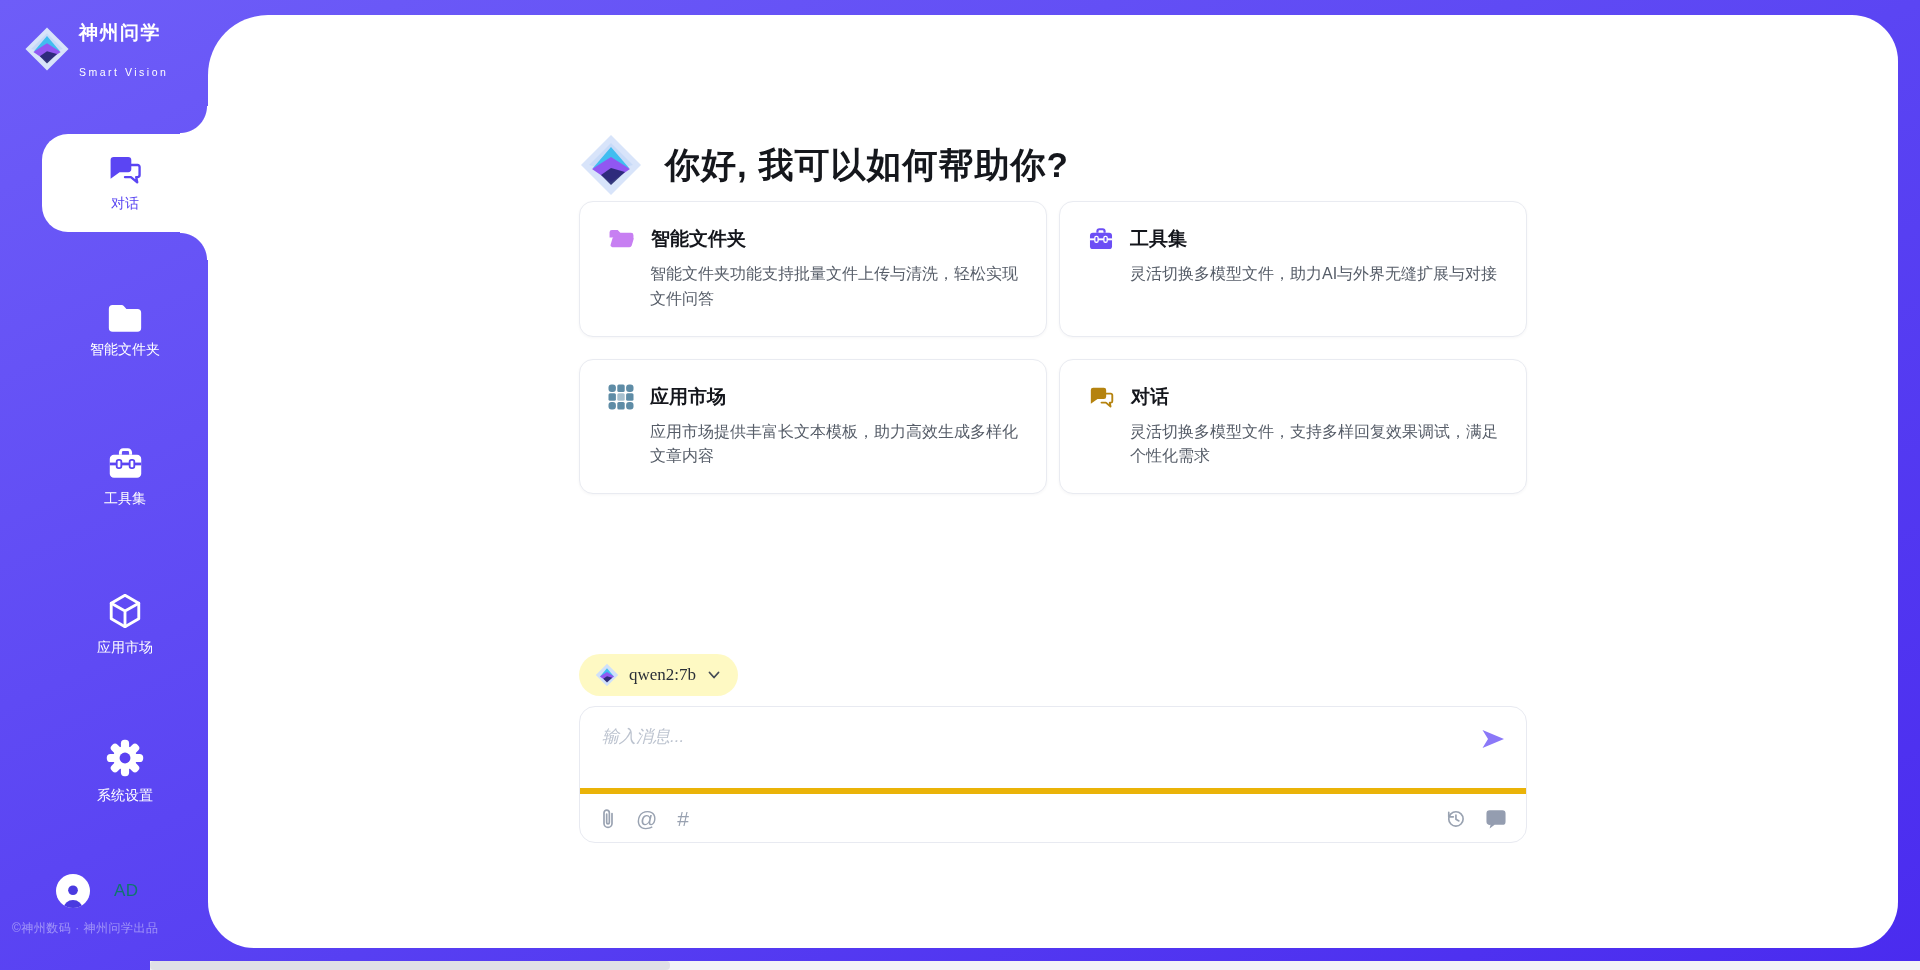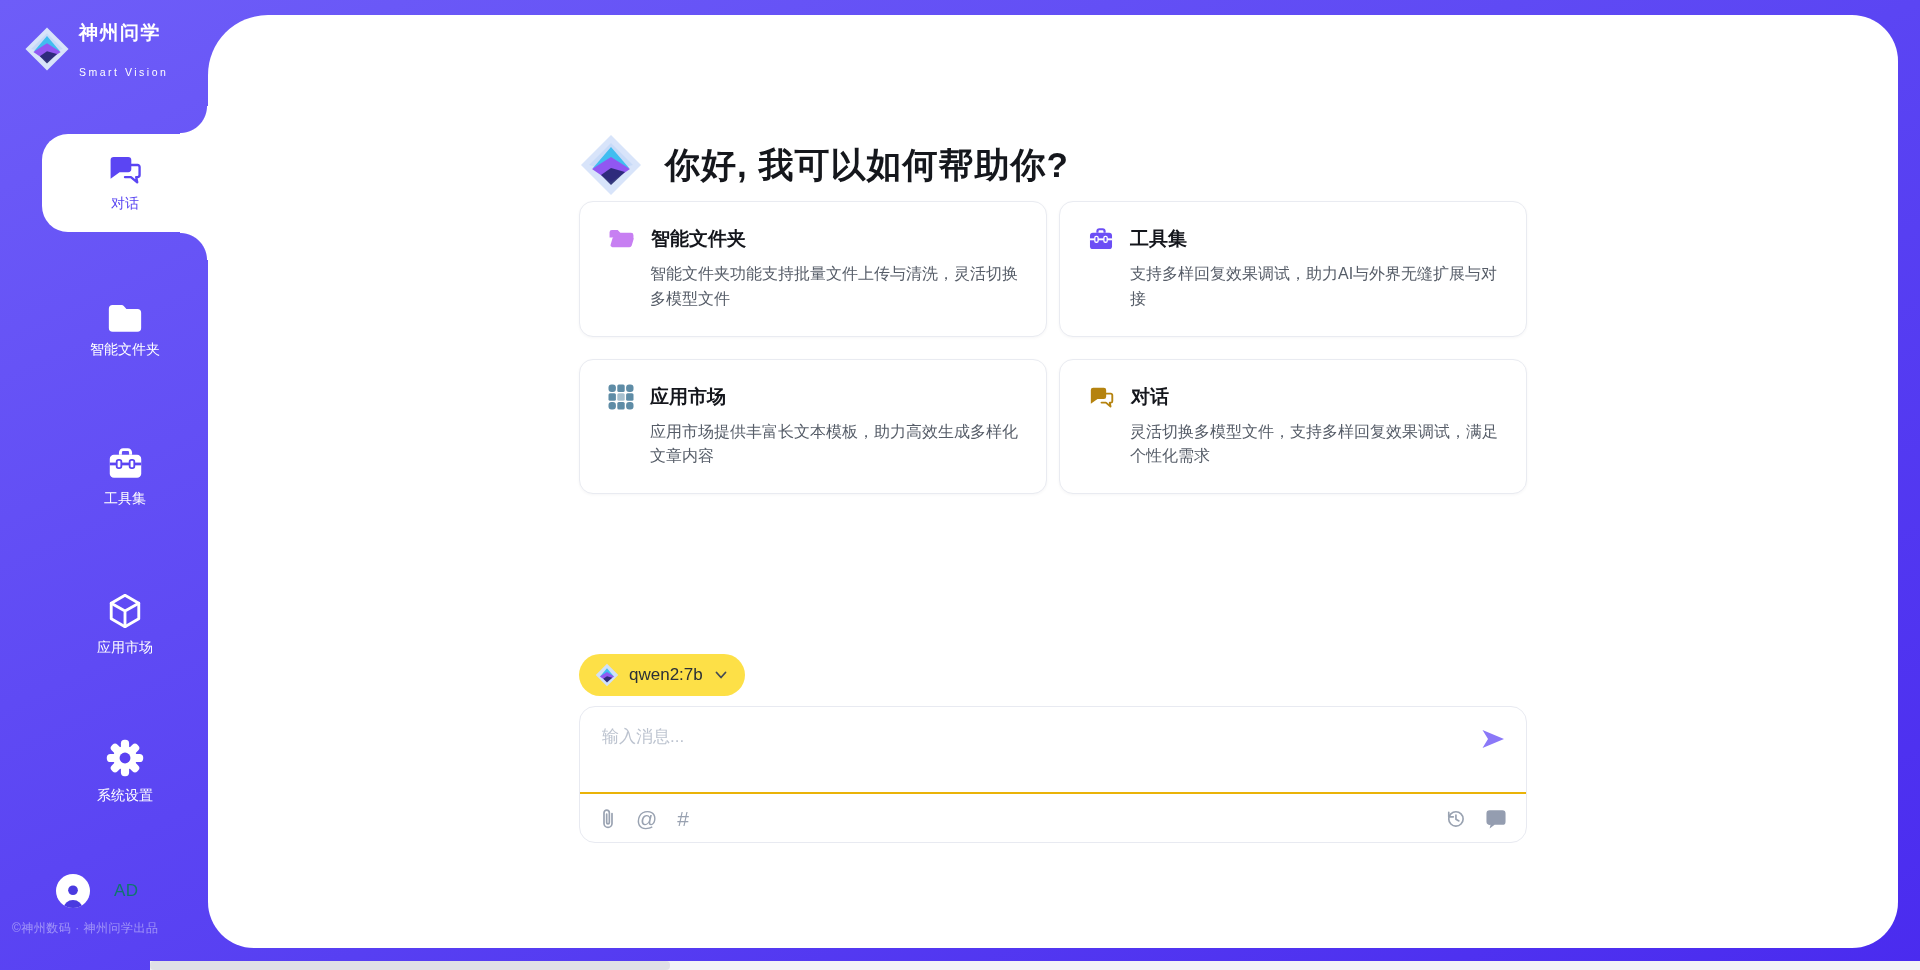--- a/index.html
+++ b/index.html
@@ -55,31 +55,31 @@
     min-height:130px; background:#fff; border:1px solid #e9ebf1; border-radius:14px;
     padding:24px 28px; cursor:pointer; box-shadow:0 1px 3px rgba(30,30,60,.04);
   }
   .card-head { display:flex; align-items:center; gap:16px; }
   .card-title { font-size:19px; font-weight:700; color:#14161c; }
   .card-desc { margin:10px 0 0 42px; font-size:16px; color:#565d68; line-height:1.55; }
 
   
   .model-row { margin-top:160px; }
   .model-pill {
-    display:inline-flex; align-items:center; gap:10px; background:#fde047;
-    border-radius:22px; padding:9px 16px; cursor:pointer;
+    display:inline-flex; align-items:center; gap:10px; background:#fef9c3;
+    border-radius:22px; padding:9px 16px; cursor:pointer;font-family:Liberation Serif, serif;
   }
   .model-name { font-size:17px; color:#2a2f37; }
 
   
   .composer {
     margin-top:10px; height:137px; background:#fff;
     border:1.5px solid #e8eaf1; border-radius:16px; display:flex; flex-direction:column;
   }
-  .composer-input { flex:1; position:relative; padding:18px 22px; border-bottom:2px solid #eab308; cursor:text; }
+  .composer-input { flex:1; position:relative; padding:18px 22px; border-bottom:6px solid #eab308; cursor:text;font-style:italic; }
   .placeholder { color:#bcc3cf; font-size:17px; }
   .send-btn { position:absolute; right:20px; top:20px; border:none; background:none; padding:0; cursor:pointer; line-height:0; }
   .composer-toolbar { height:48px; display:flex; align-items:center; padding:0 20px; gap:20px; }
   .tool { color:#99a2b1; display:flex; align-items:center; cursor:pointer; line-height:0; }
   .tool.txt { font-size:21px; line-height:1; font-weight:400; }
   .spacer { margin-left:auto; }
 
   
   .hscrollbar { position:absolute; left:150px; right:0; bottom:0; height:9px; background:#f3f2f7; }
   .hthumb { width:520px; height:100%; background:#e0e0e6; border-radius:4px; }
@@ -197,37 +197,37 @@
       <div class="card">
         <div class="card-head">
           <span style="line-height:0">
             <svg width="27" height="22" viewBox="0 0 28 23" fill="#c77ff2">
               <path d="M1.5 4.5 A2.5 2.5 0 0 1 4 2 h6 l2.8 3 H24 a2.5 2.5 0 0 1 2.5 2.5 V10 H1.5 Z"></path>
               <path d="M7 9 h17.8 a2 2 0 0 1 1.9 2.6 l-2 6.6 a2.6 2.6 0 0 1 -2.5 1.8 H4.5 a2 2 0 0 1 -1.9 -2.6 l2 -6.6 A2.6 2.6 0 0 1 7 9 Z"></path>
             </svg>
           </span>
           <span class="card-title">智能文件夹</span>
         </div>
-        <p class="card-desc">智能文件夹功能支持批量文件上传与清洗，灵活切换多模型文件</p>
+        <p class="card-desc">智能文件夹功能支持批量文件上传与清洗，轻松实现文件问答</p>
       </div>
 
       <div class="card">
         <div class="card-head">
           <span style="line-height:0">
             <svg width="26" height="24" viewBox="0 0 40 37">
               <path d="M14.5 9 V6.5 a3 3 0 0 1 3 -3 h5 a3 3 0 0 1 3 3 V9" fill="none" stroke="#6c4ef5" stroke-width="3.4"></path>
               <rect x="3" y="9" width="34" height="25" rx="4.5" fill="#6c4ef5"></rect>
               <rect x="3" y="17.5" width="34" height="3" fill="#fff"></rect>
               <rect x="10.5" y="14.5" width="5" height="9" rx="2" fill="#6c4ef5" stroke="#fff" stroke-width="2"></rect>
               <rect x="24.5" y="14.5" width="5" height="9" rx="2" fill="#6c4ef5" stroke="#fff" stroke-width="2"></rect>
             </svg>
           </span>
           <span class="card-title">工具集</span>
         </div>
-        <p class="card-desc">支持多样回复效果调试，助力AI与外界无缝扩展与对接</p>
+        <p class="card-desc">灵活切换多模型文件，助力AI与外界无缝扩展与对接</p>
       </div>
 
       <div class="card">
         <div class="card-head">
           <span style="line-height:0">
             <svg width="26" height="26" viewBox="0 0 26 26" fill="#5e8ca6">
               <rect x="0.5" y="0.5" width="7.4" height="7.4" rx="3"></rect>
               <rect x="9.3" y="0.5" width="7.4" height="7.4" rx="1.5"></rect>
               <rect x="18.1" y="0.5" width="7.4" height="7.4" rx="3"></rect>
               <rect x="0.5" y="9.3" width="7.4" height="7.4" rx="1.5"></rect>

